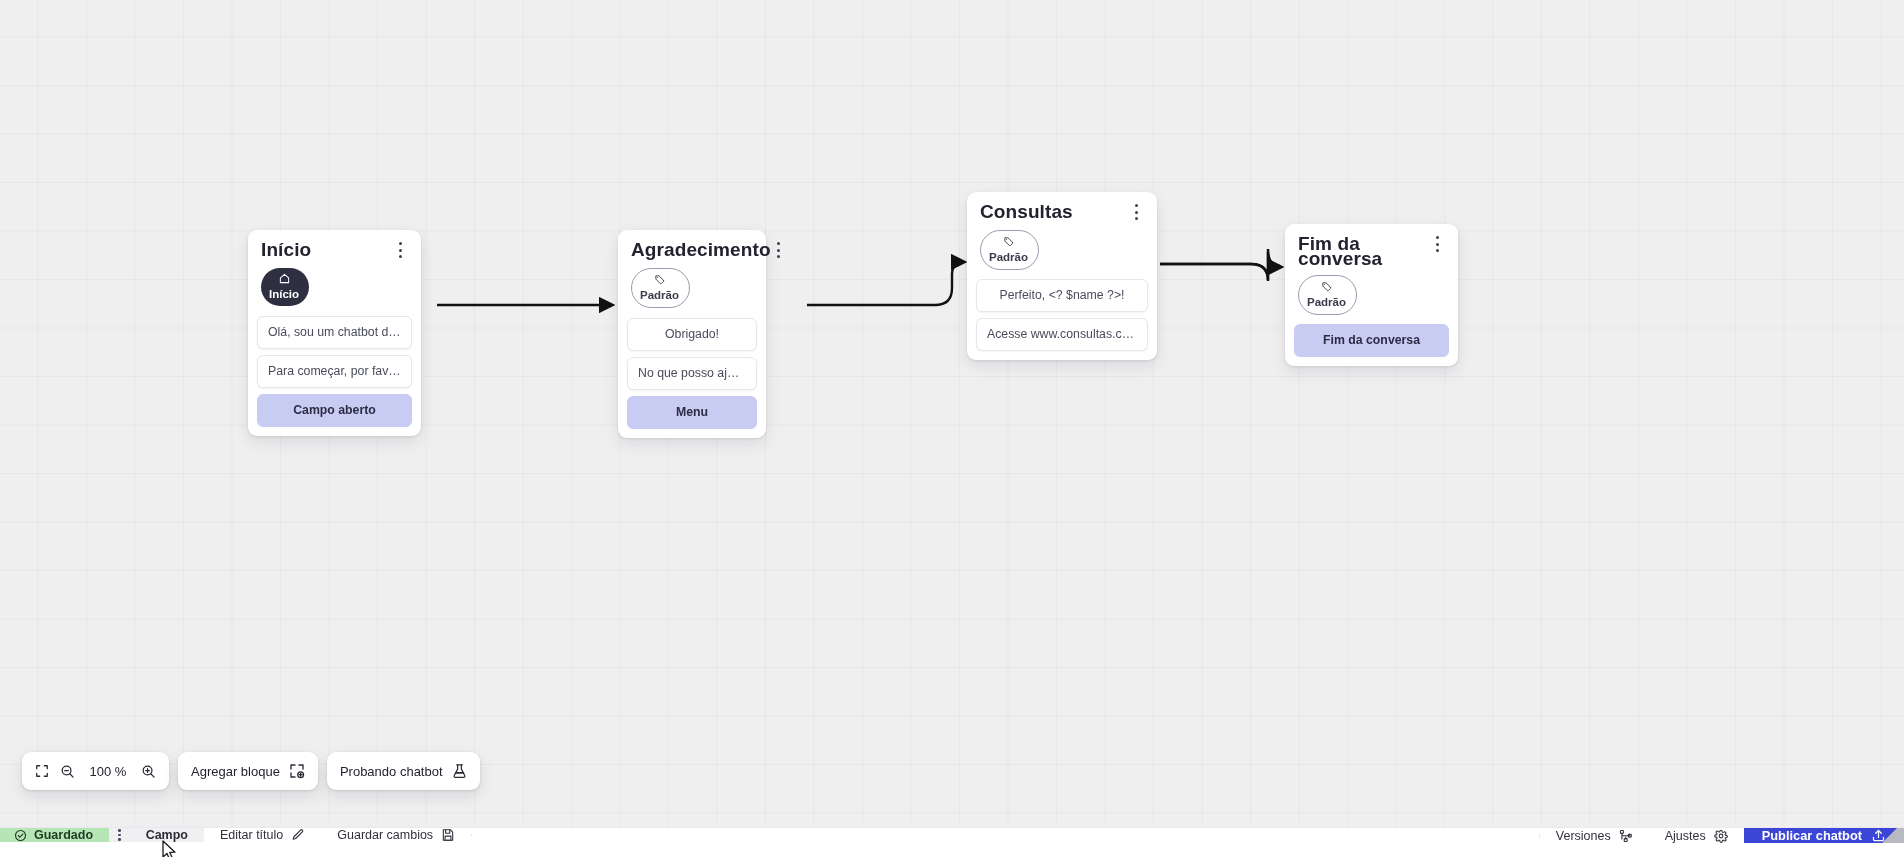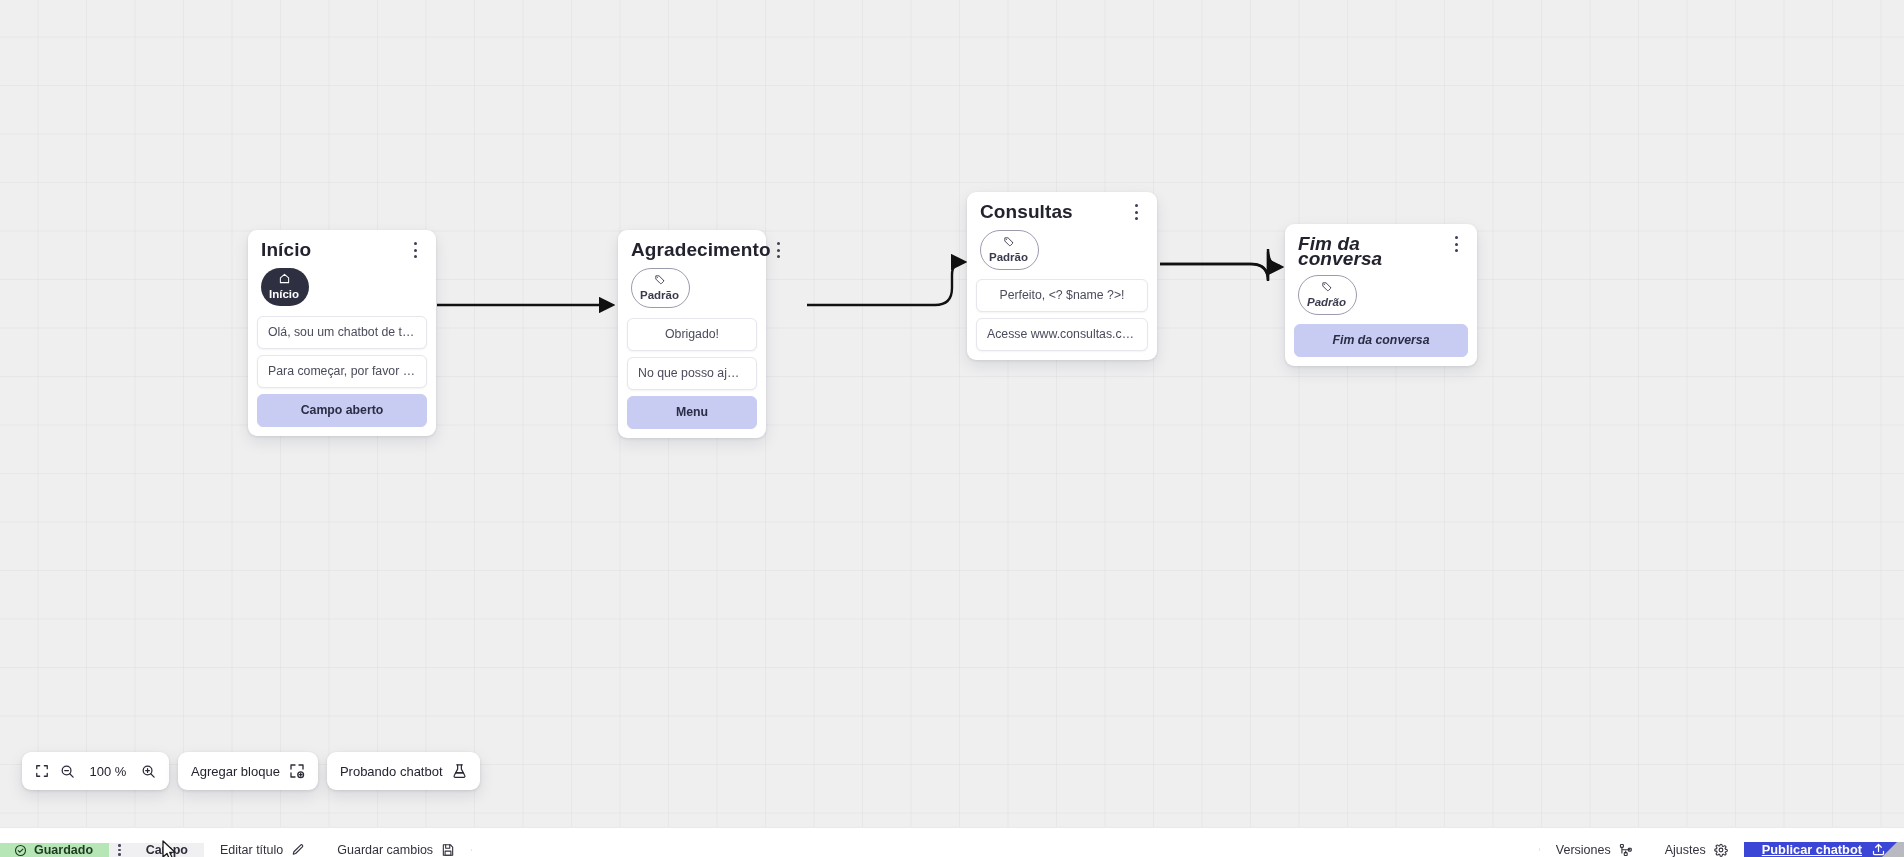--- a/index.html
+++ b/index.html
@@ -60,24 +60,24 @@
   .rows { margin-top:10px; display:flex; flex-direction:column; gap:6px;text-align:center; }
   .row {
     border-radius:6px; font-size:12.3px; line-height:15px;
     padding:8px 10px; color:#4a4c5c;
     white-space:nowrap; overflow:hidden; text-overflow:ellipsis;
   }
   .row.msg { background:#ffffff; border:1px solid #e6e6ec; box-shadow:0 1px 2px rgba(16,24,40,0.05); }
   .row.action { background:#c8ccf2; color:#2b2d45; font-weight:700; border:1px solid #c8ccf2; }
 
   
-  #node-inicio        { left:248px; top:230px; width:188px; }
+  #node-inicio        { left:248px; top:230px; width:173px; }
   #node-agradecimento { left:618px; top:230px; width:148px; }
   #node-consultas     { left:967px; top:192px; width:190px; }
-  #node-fim           { left:1285px; top:224px; width:192px;font-style:italic; }
+  #node-fim           { left:1285px; top:224px; width:173px; }
 
   #node-consultas .rows, #node-fim .rows { margin-top:9px; }
 
   
   #toolbar {
     position:absolute; left:22px; bottom:37px;
     display:flex; align-items:center; gap:9px; z-index:5;
   }
   .tool-group {
     background:#ffffff; border-radius:9px;
@@ -87,21 +87,21 @@
   .tool-btn {
     display:flex; align-items:center; gap:9px; cursor:pointer;
     font-size:13px; color:#23242f; font-weight:400; white-space:nowrap;
   }
   .zoom-val { font-size:13px; color:#23242f; min-width:44px; text-align:center; }
   .ic { display:flex; align-items:center; justify-content:center; cursor:pointer; }
 
   
   #statusbar {
     position:absolute; left:0; bottom:0; width:1904px; height:30px;
-    background:#ffffff; display:flex; align-items:flex-end;
+    background:#ffffff; display:flex; align-items:flex-start;
     border-top:1px solid #e8e8ee; z-index:10;
   }
   .sb-left { display:flex; align-items:stretch; }
   .sb-right { display:flex; align-items:stretch; margin-left:auto;border-radius:6px; }
   .saved {
     background:#b6e5b6; color:#1f3a22; display:flex; align-items:center;
     gap:7px; padding:0 16px 0 14px; font-size:12.5px; font-weight:700;
   }
   .sb-item {
     display:flex; align-items:center; gap:8px; padding:0 16px;
@@ -110,21 +110,21 @@
   .sb-item.tab-active { background:#f0f0f2; font-weight:700; color:#2c2d38; }
   .sb-kebab {
     display:flex; flex-direction:column; align-items:center; justify-content:center;
     gap:2px; padding:0 9px; background:#f0f0f2; cursor:pointer;
   }
   .sb-kebab i { width:2.6px; height:2.6px; border-radius:50%; background:#474a63; display:block; }
   .sb-sep { width:1px; background:#e4e4ea; margin:6px 0; }
   .publish {
     background:#3b45d6; color:#ffffff; display:flex; align-items:center;
     gap:9px; padding:0 18px; font-size:12.8px; font-weight:700; cursor:pointer;
-    position:relative; overflow:hidden;text-decoration:underline;
+    position:relative; overflow:hidden;
   }
   .publish::after{
     content:""; position:absolute; right:0; bottom:0;
     border-style:solid; border-width:0 0 22px 22px;
     border-color:transparent transparent #b9b9c2 transparent;
   }
 
   
   #cursor { position:absolute; left:162px; top:840px; z-index:40; pointer-events:none; }
 </style>

